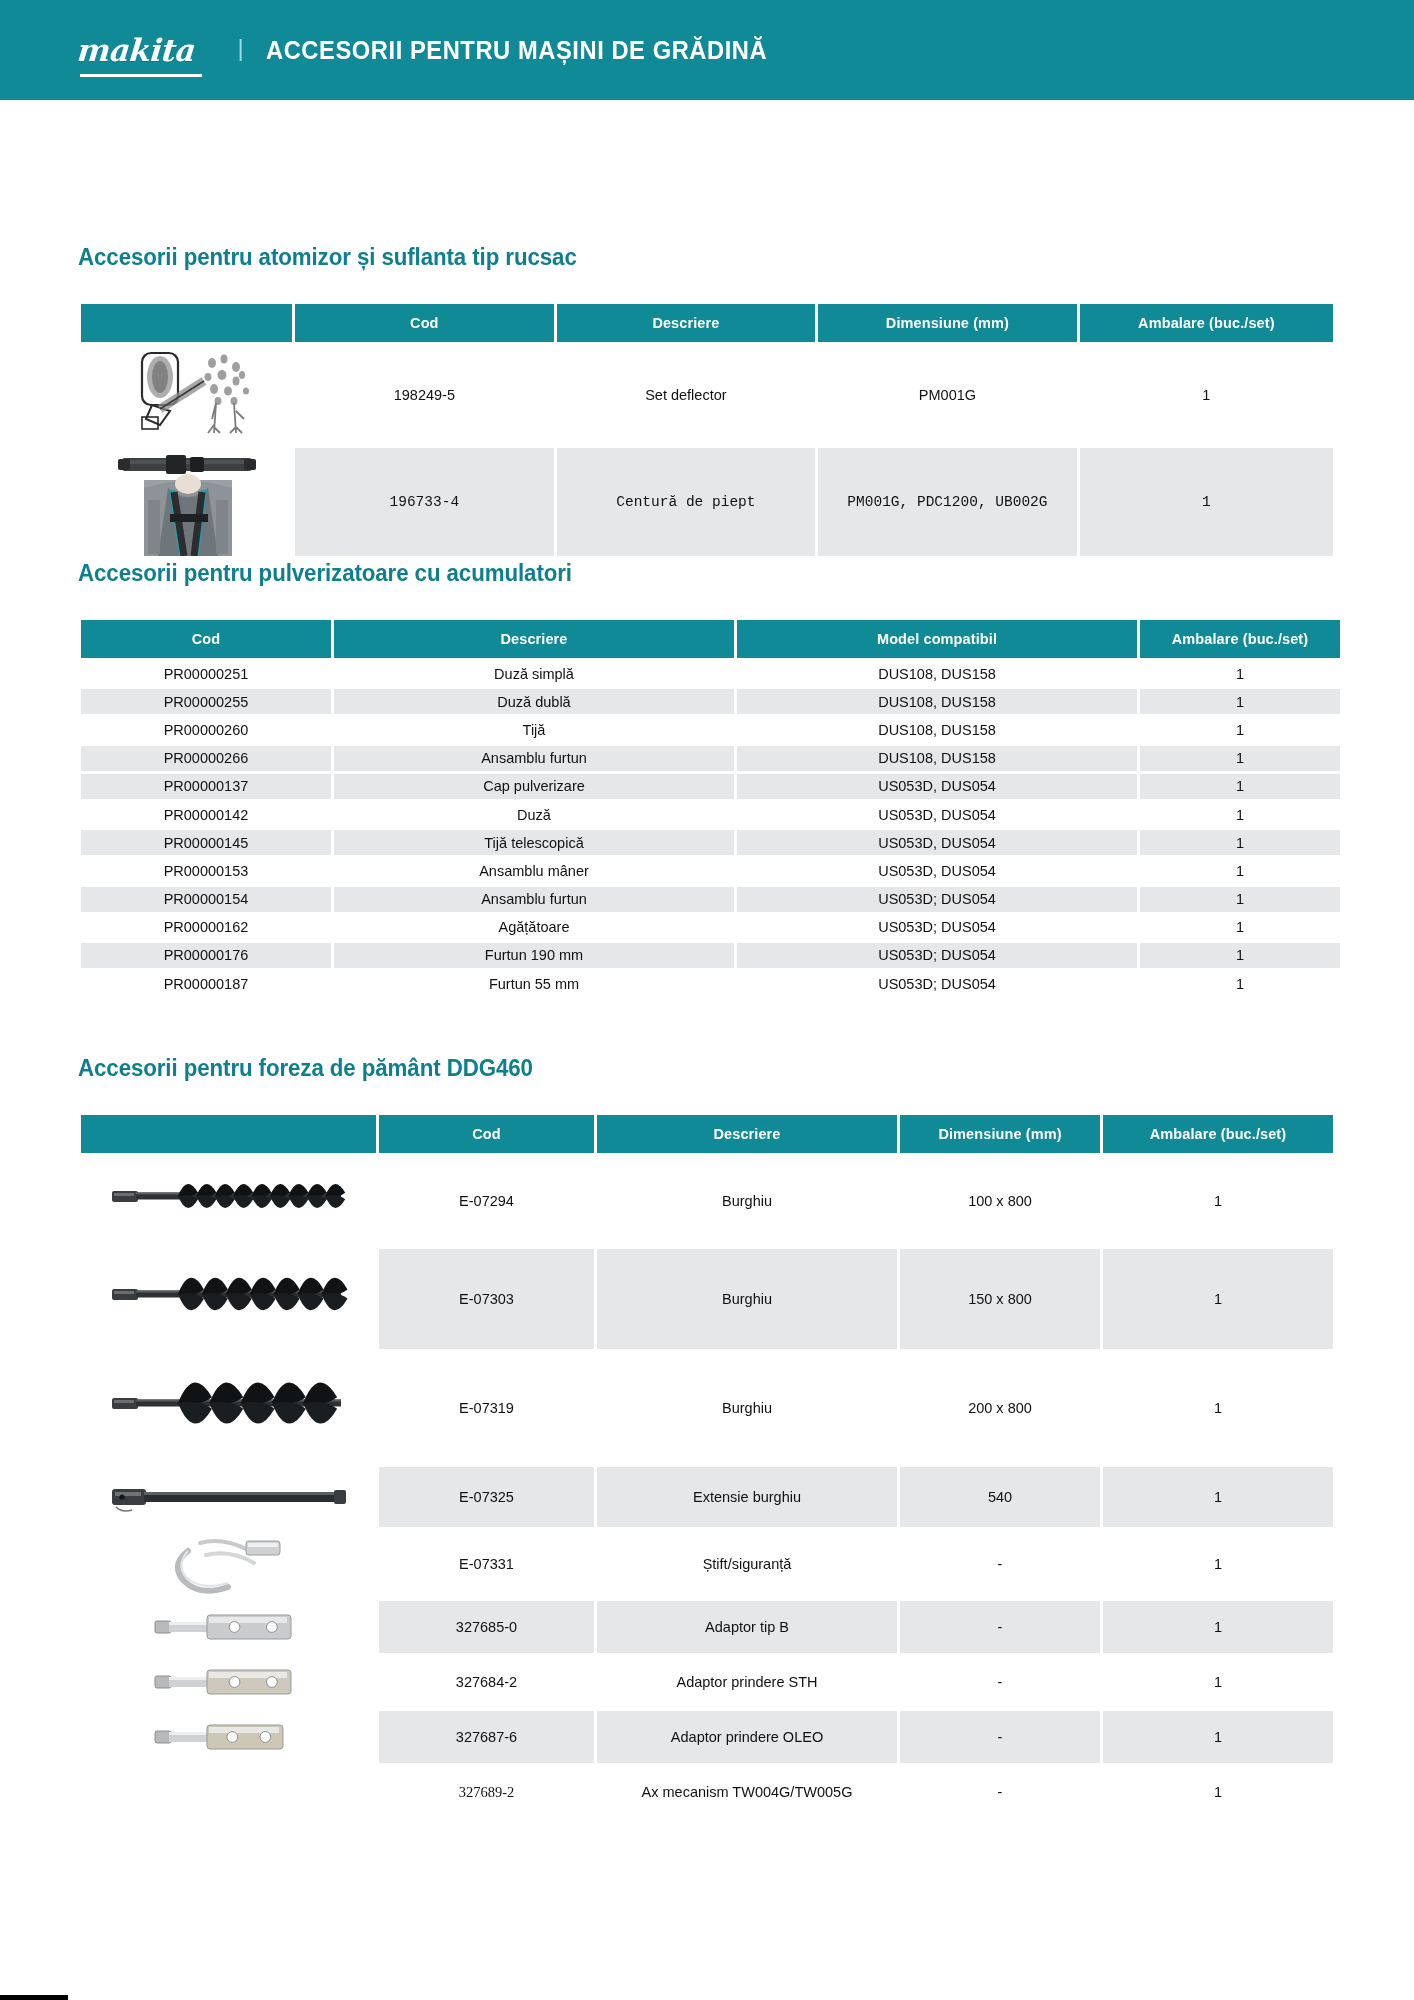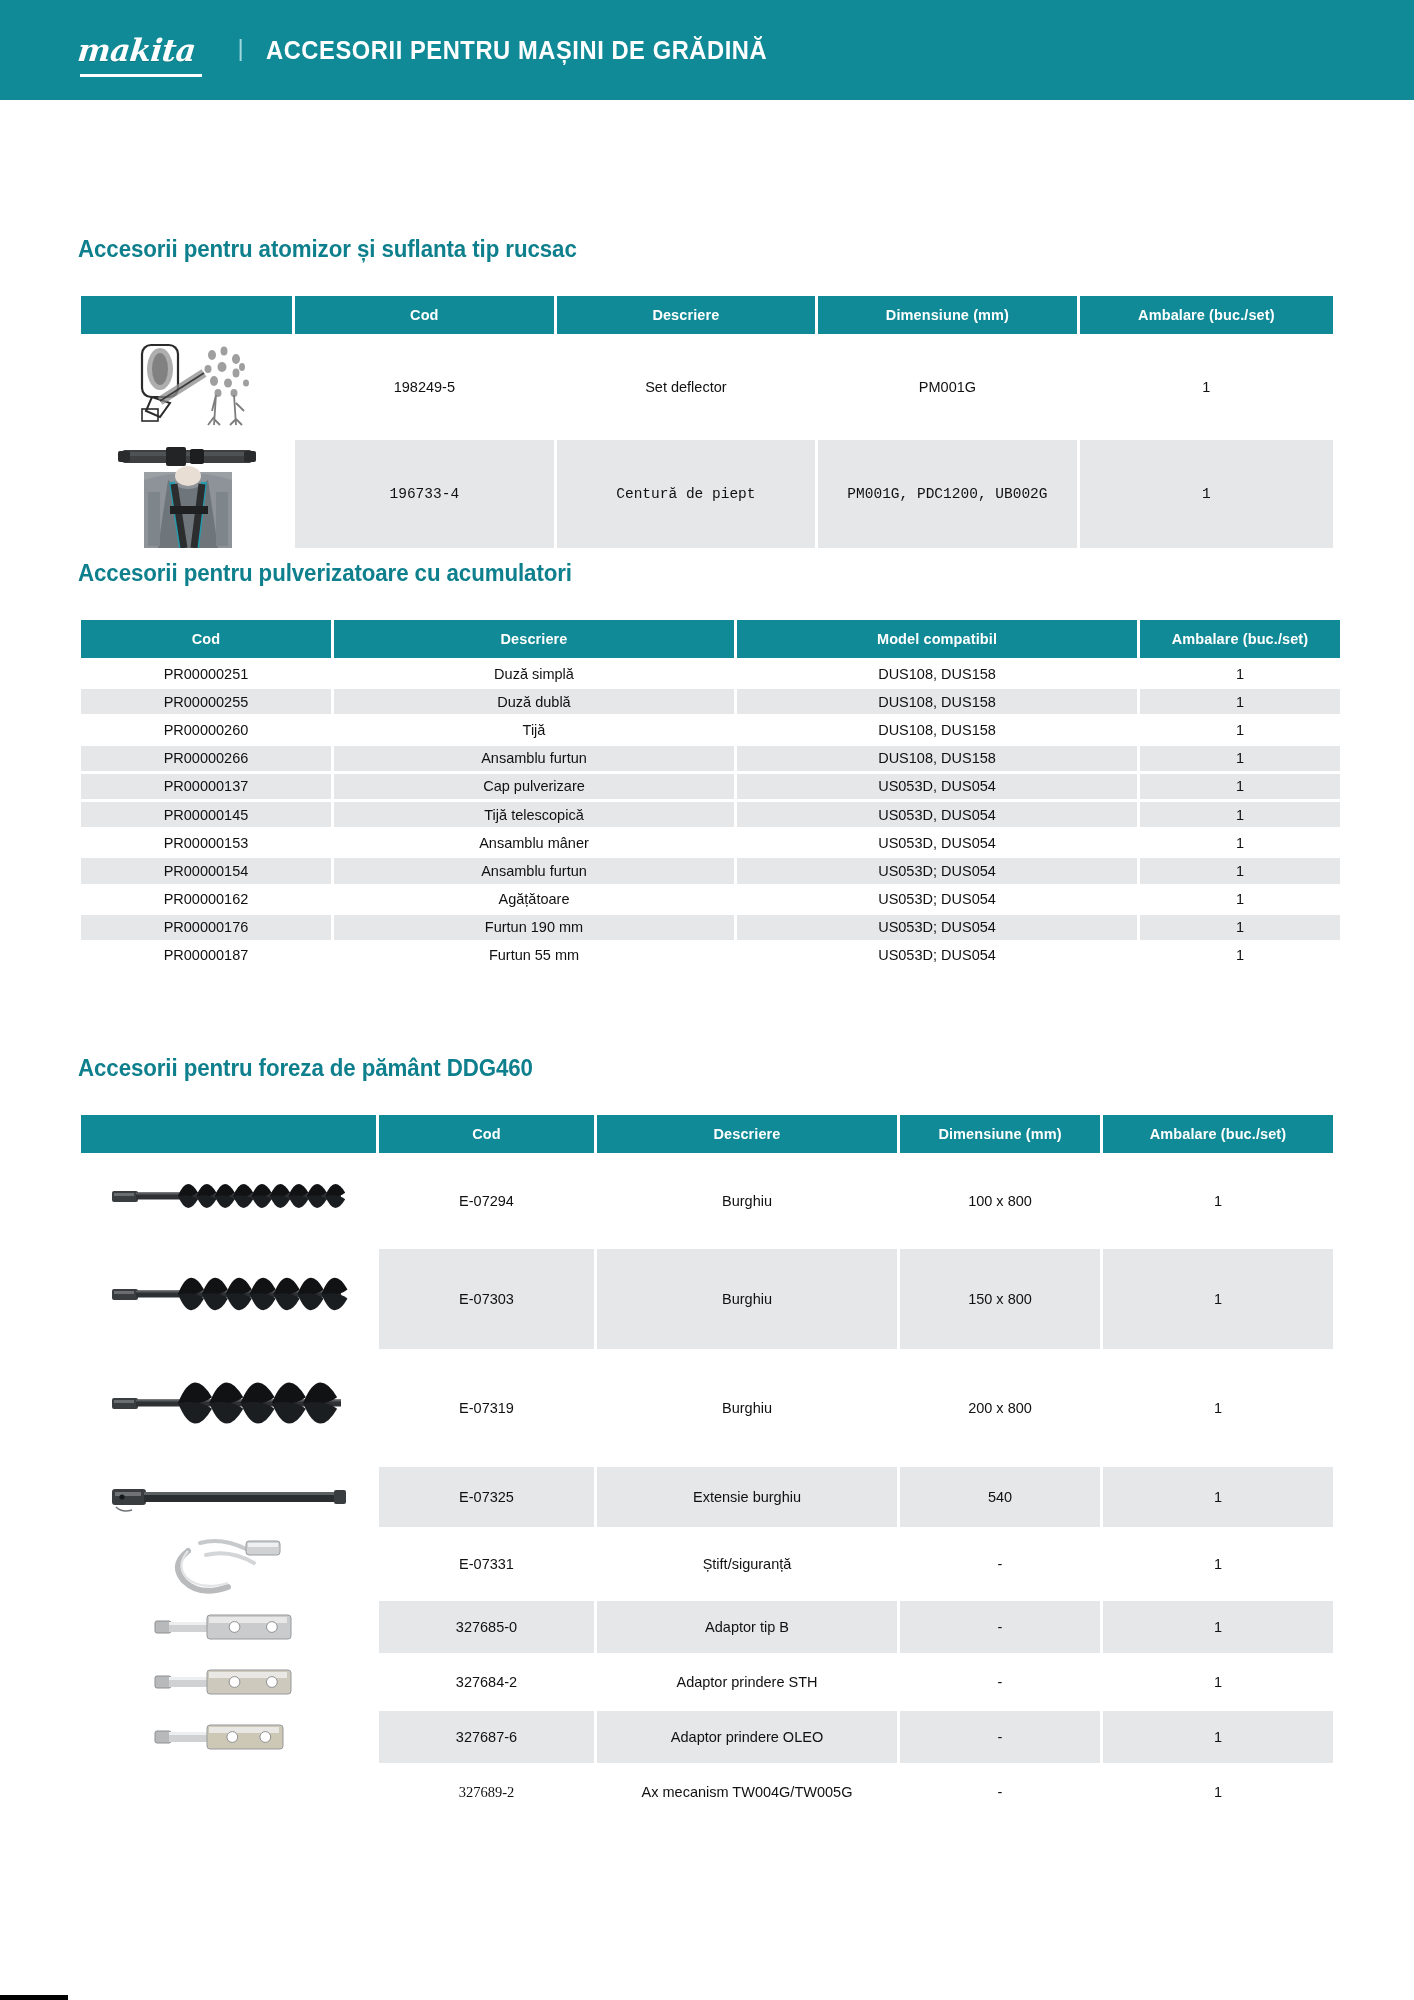--- a/index.html
+++ b/index.html
@@ -78,21 +78,21 @@
     font-size: 14.5px;
     color: #111111;
     text-align: center;
     vertical-align: middle;
     background: #ffffff;
   }
   tbody tr.alt td { background: #e6e7e8; }
   td.imgcell { background: #ffffff !important; }
 
   
-  .t1-wrap { position: absolute; left: 78px; top: 136px; width: 1258px; }
+  .t1-wrap { position: absolute; left: 78px; top: 144px; width: 1258px; }
   .t1-title { margin-bottom: 30px; }
   #table1 { width: 1258px; }
   #table1 .c-img  { width: 200px; }
   #table1 .c-cod  { width: 245px; }
   #table1 .c-desc { width: 245px; }
   #table1 .c-dim  { width: 245px; }
   #table1 .c-amb  { width: 240px; }
   #table1 tbody tr td { height: 100px; }
   #table1 tbody tr.r2 td { height: 108px; font-family: Liberation Mono, monospace; }
 
@@ -273,20 +273,26 @@
             <td>Ansamblu furtun</td>
             <td>DUS108, DUS158</td>
             <td>1</td>
           </tr>
           <tr class="alt">
             <td>PR00000137</td>
             <td>Cap pulverizare</td>
             <td>US053D, DUS054</td>
             <td>1</td>
           </tr>
+          <tr>
+            <td>PR00000142</td>
+            <td>Duză</td>
+            <td>US053D, DUS054</td>
+            <td>1</td>
+          </tr>
           <tr class="alt">
             <td>PR00000145</td>
             <td>Tijă telescopică</td>
             <td>US053D, DUS054</td>
             <td>1</td>
           </tr>
           <tr>
             <td>PR00000153</td>
             <td>Ansamblu mâner</td>
             <td>US053D, DUS054</td>

